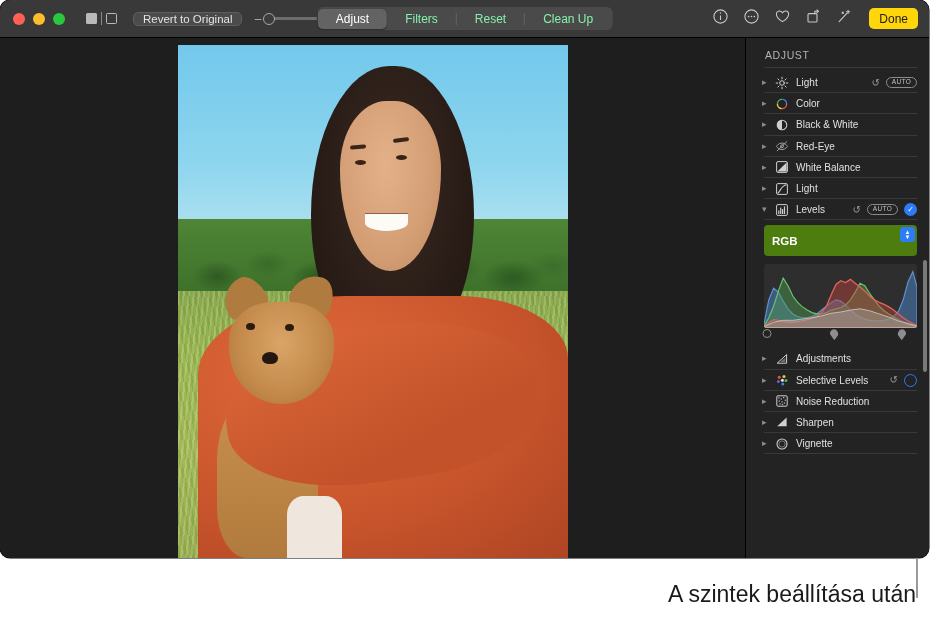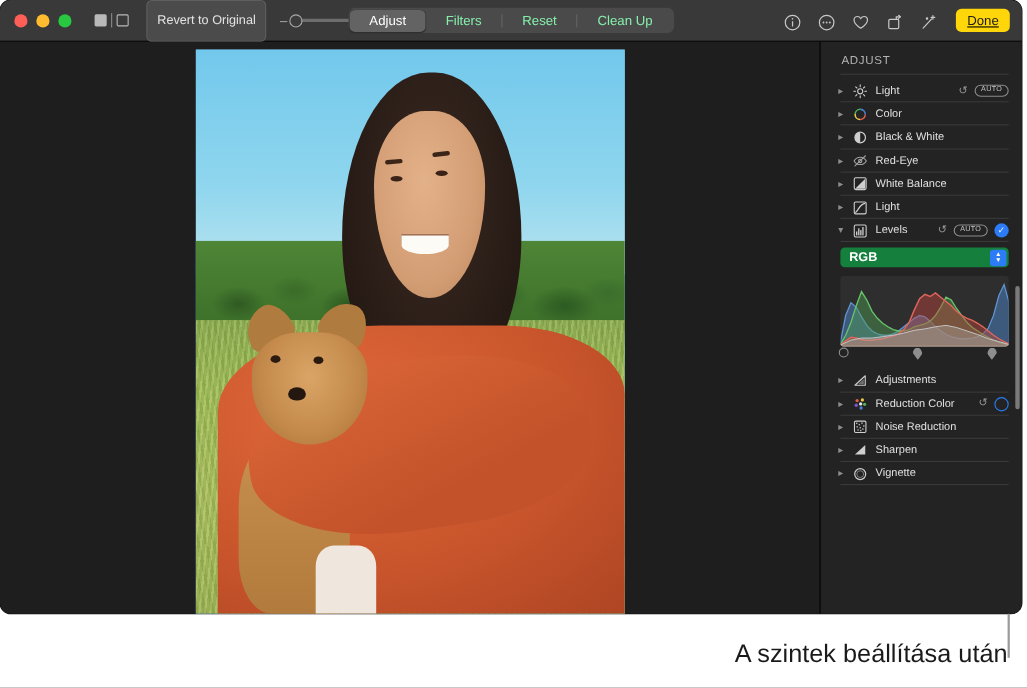--- a/index.html
+++ b/index.html
@@ -45,21 +45,21 @@
   .vm-sq-filled {
     width: 11px; height: 11px; background: #b9b9b9; border-radius: 1.5px;
   }
   .vm-divider { width: 1px; height: 13px; background: #8a8a8a; }
   .vm-sq-outline {
     width: 11px; height: 11px; border: 1.5px solid #b9b9b9; border-radius: 1.5px;
   }
 
   .revert-btn {
     margin-left: 16px;
-    height: 38px; padding: 0 9px;
+    height: 14px; padding: 0 9px;
     background: #4b4b4b;
     border: 0.5px solid #5e5e5e;
     border-radius: 5px;
     color: #e3e3e3;
     font-size: 11.5px;
     display: flex; align-items: center;
     white-space: nowrap;
   }
 
   .zoom-ctl {
@@ -102,21 +102,21 @@
   .seg.active {
     background: #636363; color: #fff;
     box-shadow: 0 0.5px 1px rgba(0,0,0,.4);
   }
   .seg-sep {
     width: 1px; height: 12px; background: #636363;
   }
 
   .right-tools {
     position: absolute; right: 11px;
-    display: flex; align-items: flex-end; gap: 14px; text-decoration: underline;
+    display: flex; align-items: flex-start; gap: 14px;
   }
   .ticon { width: 17px; height: 17px; display: block; }
   .ticon svg { display: block; }
   .done-btn {
     height: 21px; padding: 0 10px;
     background: #ffd60a;
     border-radius: 5px;
     color: #1c1c1c; font-size: 12px; font-weight: 500;
     display: flex; align-items: center;
     margin-left: 2px;
@@ -302,22 +302,22 @@
   }
   .circle-off {
     width: 13px; height: 13px; border-radius: 50%;
     border: 1.5px solid #2b7cf6;
   }
 
   
   .levels-panel { padding: 5px 12px 6px 18px; }
   .rgb-select {
     position: relative;
-    height: 18px;
-    background: #15803d;
+    height: 31px;
+    background: #4d7c0f;
     border-radius: 4px;
     display: flex; align-items: center;
     padding-left: 8px;
     color: #fff; font-size: 11.5px; font-weight: 600;
   }
   .rgb-stepper {
     position: absolute; right: 2px; top: 2px;
     width: 15px; height: 15px;
     background: #2b7cf6; border-radius: 3px;
     display: flex; flex-direction: column;
@@ -653,21 +653,21 @@
         <span class="adj-icon">
           <svg width="14" height="14" viewBox="0 0 14 14">
             <circle cx="4.2" cy="4.2" r="1.5" fill="#e05a4a"></circle>
             <circle cx="9.0" cy="3.6" r="1.5" fill="#e8c94a"></circle>
             <circle cx="11.0" cy="7.6" r="1.5" fill="#4fb45a"></circle>
             <circle cx="7.4" cy="7.2" r="1.5" fill="#e8e8e8"></circle>
             <circle cx="3.4" cy="8.4" r="1.5" fill="#7a5ad0"></circle>
             <circle cx="7.8" cy="10.9" r="1.5" fill="#4a7fd8"></circle>
           </svg>
         </span>
-        <span class="adj-label">Reduction Color</span>
+        <span class="adj-label">Selective Levels</span>
         <span class="adj-ctrls">
           <span class="revert-ic">↺</span>
           <span class="circle-off"></span>
         </span>
       </div>
 
       <div class="adj-row">
         <span class="chev">▸</span>
         <span class="adj-icon">
           <svg width="14" height="14" viewBox="0 0 14 14">

